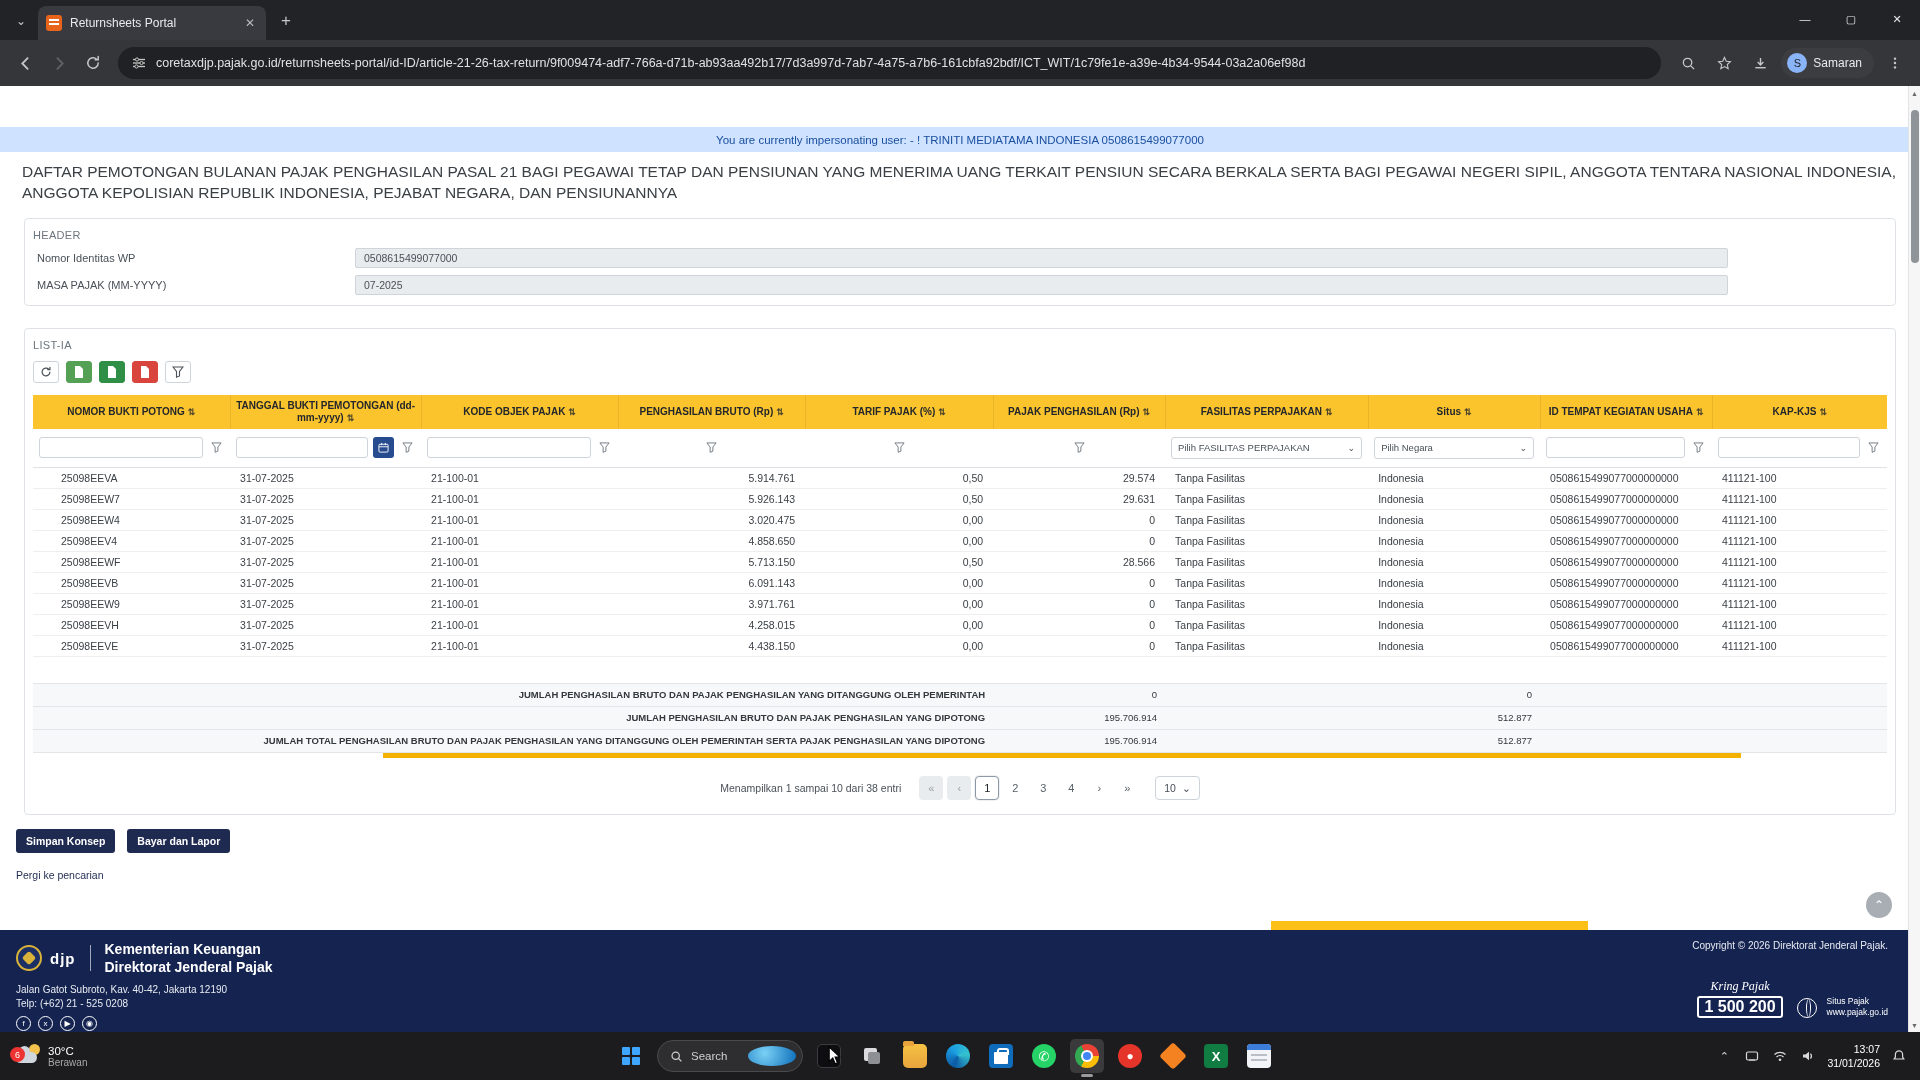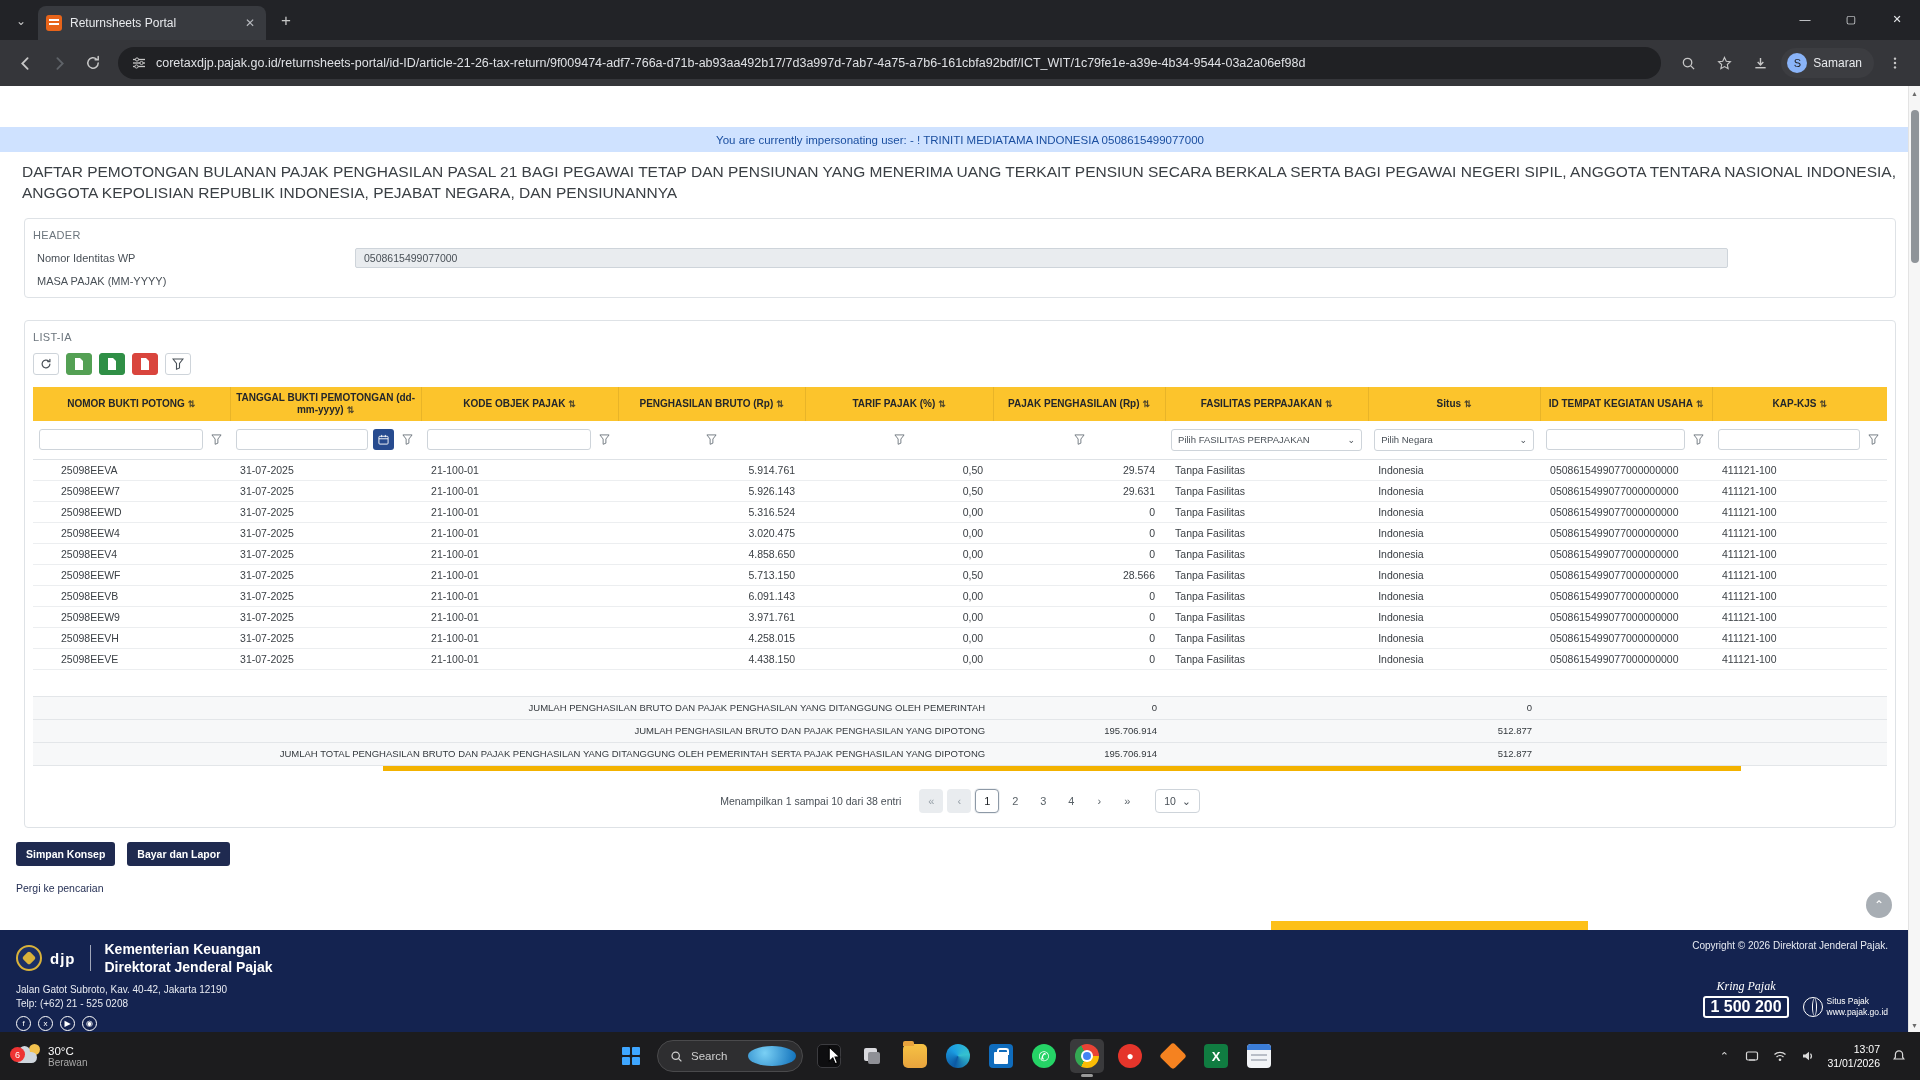--- a/index.html
+++ b/index.html
@@ -59,21 +59,21 @@
   .funnel-btn { width:16px; height:16px; display:flex; align-items:center; justify-content:center; flex:none; }
   .f-select { height:22px; border:1px solid #ced4da; border-radius:3px; background:#fff; display:flex; align-items:center; justify-content:space-between; padding:0 6px; color:#495057; font-size:9.5px; white-space:nowrap; overflow:hidden; }
   .f-select .chev { font-size:9px; color:#495057; margin-left:4px; }
 
   .grid tbody td.cell { height:21px; font-size:10.5px; color:#3c4146; border-bottom:1px solid #eceef0; padding:2px 10px; white-space:nowrap; overflow:hidden; }
   .grid tbody td.num { text-align:right; }
   .grid tbody td.c-first { padding-left:28px; }
 
   table.summary { margin-top:26px; }
   .summary td { height:23px; background:#f7f8f9; border-top:1px solid #e3e6e9; border-bottom:1px solid #e3e6e9; font-size:9.5px; color:#33383d; padding:2px 8px; }
-  .sum-label { text-align:right; font-weight:normal; text-transform:uppercase; }
+  .sum-label { text-align:right; font-weight:bold; text-transform:uppercase; }
   .sum-val { text-align:right; font-weight:normal; padding-right:8px !important; }
   .summary-highlight { height:5px; background:#f3b200; margin-left:350px; width:1358px; }
 
   .pagination { display:flex; align-items:center; justify-content:center; gap:10px; margin-top:18px; }
   .pg-info { font-size:10.5px; color:#495057; margin-right:8px; }
   .pg-buttons { display:flex; align-items:center; gap:4px; }
   .pg-btn { min-width:24px; height:24px; border:none; background:transparent; color:#5a6268; font-size:11px; border-radius:4px; font-family:inherit; padding:0 5px; }
   .pg-disabled { background:#e9ecef; color:#97a0a8; }
   .pg-active { background:#fff; border:1px solid #8d99a6; box-shadow:0 0 0 1px rgba(141,153,166,.15); color:#212529; }
   .pg-size { height:24px; border:1px solid #ced4da; border-radius:4px; display:flex; align-items:center; gap:6px; padding:0 8px; font-size:10.5px; color:#495057; margin-left:6px; }
@@ -92,21 +92,21 @@
   .f-ministry { font-size:14px; font-weight:bold; line-height:1.3; }
   .f-addr { font-size:10px; margin-top:8px; color:#e8ebf2; }
   .f-phone { font-size:10px; margin-top:3px; color:#e8ebf2; }
   .f-social { display:flex; gap:7px; margin-top:7px; }
   .soc { width:15px; height:15px; border:1px solid #fff; border-radius:50%; display:flex; align-items:center; justify-content:center; font-size:8px; color:#fff; }
   .f-copy { position:absolute; top:10px; right:20px; font-size:10px; color:#e8ebf2; }
   .f-badges { position:absolute; right:20px; bottom:14px; display:flex; gap:14px; align-items:flex-end; }
   .f-kring { text-align:center; }
   .kring-script { font-family:"Liberation Serif", serif; font-style:italic; font-size:12px; }
   .kring-num { font-size:16px; font-weight:bold; border:2px solid #fff; border-radius:3px; padding:0 5px; margin-top:2px; }
-  .f-situs { display:flex; align-items:center; gap:4px; }
+  .f-situs { display:flex; align-items:flex-end; gap:10px; }
   .situs-txt { font-size:8.5px; line-height:1.3; }
   .globe { width:20px; height:20px; border:1.5px solid #fff; border-radius:50%; position:relative; flex:none; }
   .globe::after { content:""; position:absolute; left:8px; top:0; width:3px; height:18px; border-left:1px solid #fff; border-right:1px solid #fff; border-radius:50%; }
 
   .scroll-top { position:absolute; right:28px; bottom:114px; width:26px; height:26px; border-radius:50%; background:#a8aeb4; color:#fff; display:flex; align-items:center; justify-content:center; font-size:12px; }
 
   
   .scrollbar { position:absolute; right:0; top:86px; bottom:48px; width:12px; background:#f6f6f6; border-left:1px solid #e3e3e3; }
   .sb-arrow { position:absolute; left:0; width:100%; height:14px; color:#6b6b6b; font-size:7px; display:flex; align-items:center; justify-content:center; }
   .sb-arrow.up { top:0; }
@@ -247,20 +247,21 @@
 
     
     <div class="panel">
       <div class="panel-label">HEADER</div>
       <div class="hfield-row">
         <div class="hfield-label">Nomor Identitas WP</div>
         <div class="hfield-value">0508615499077000</div>
       </div>
       <div class="hfield-row">
         <div class="hfield-label">MASA PAJAK (MM-YYYY)</div>
+        <div class="hfield-value">07-2025</div>
       </div>
     </div>
 
     
     <div class="panel list-panel">
       <div class="panel-label">LIST-IA</div>
 
       <div class="tool-row">
         <div class="tool-btn">
           <svg width="12" height="12" viewBox="0 0 16 16">
@@ -432,32 +433,20 @@
               <td class="cell">21-100-01</td>
               <td class="cell num">5.926.143</td>
               <td class="cell num">0,50</td>
               <td class="cell num">29.631</td>
               <td class="cell">Tanpa Fasilitas</td>
               <td class="cell">Indonesia</td>
               <td class="cell">0508615499077000000000</td>
               <td class="cell">411121-100</td>
             </tr>
             <tr>
-              <td class="cell c-first">25098EEWD</td>
-              <td class="cell">31-07-2025</td>
-              <td class="cell">21-100-01</td>
-              <td class="cell num">5.316.524</td>
-              <td class="cell num">0,00</td>
-              <td class="cell num">0</td>
-              <td class="cell">Tanpa Fasilitas</td>
-              <td class="cell">Indonesia</td>
-              <td class="cell">0508615499077000000000</td>
-              <td class="cell">411121-100</td>
-            </tr>
-            <tr>
               <td class="cell c-first">25098EEW4</td>
               <td class="cell">31-07-2025</td>
               <td class="cell">21-100-01</td>
               <td class="cell num">3.020.475</td>
               <td class="cell num">0,00</td>
               <td class="cell num">0</td>
               <td class="cell">Tanpa Fasilitas</td>
               <td class="cell">Indonesia</td>
               <td class="cell">0508615499077000000000</td>
               <td class="cell">411121-100</td>

